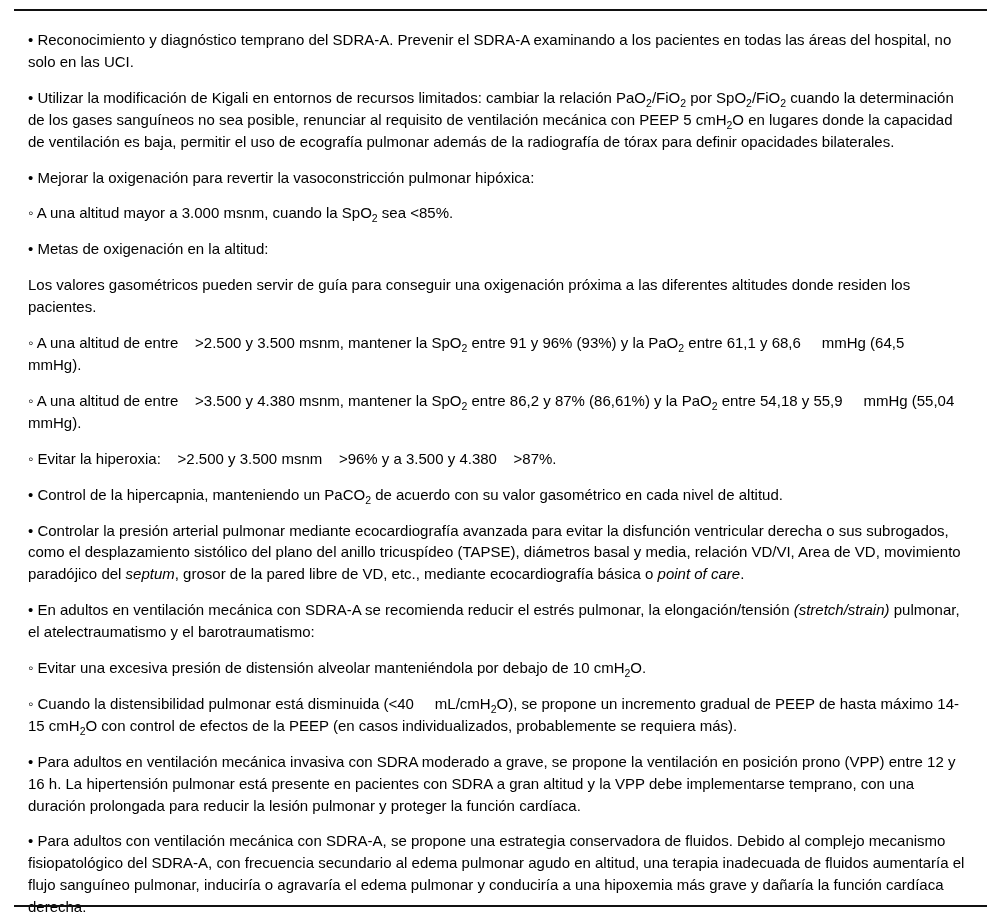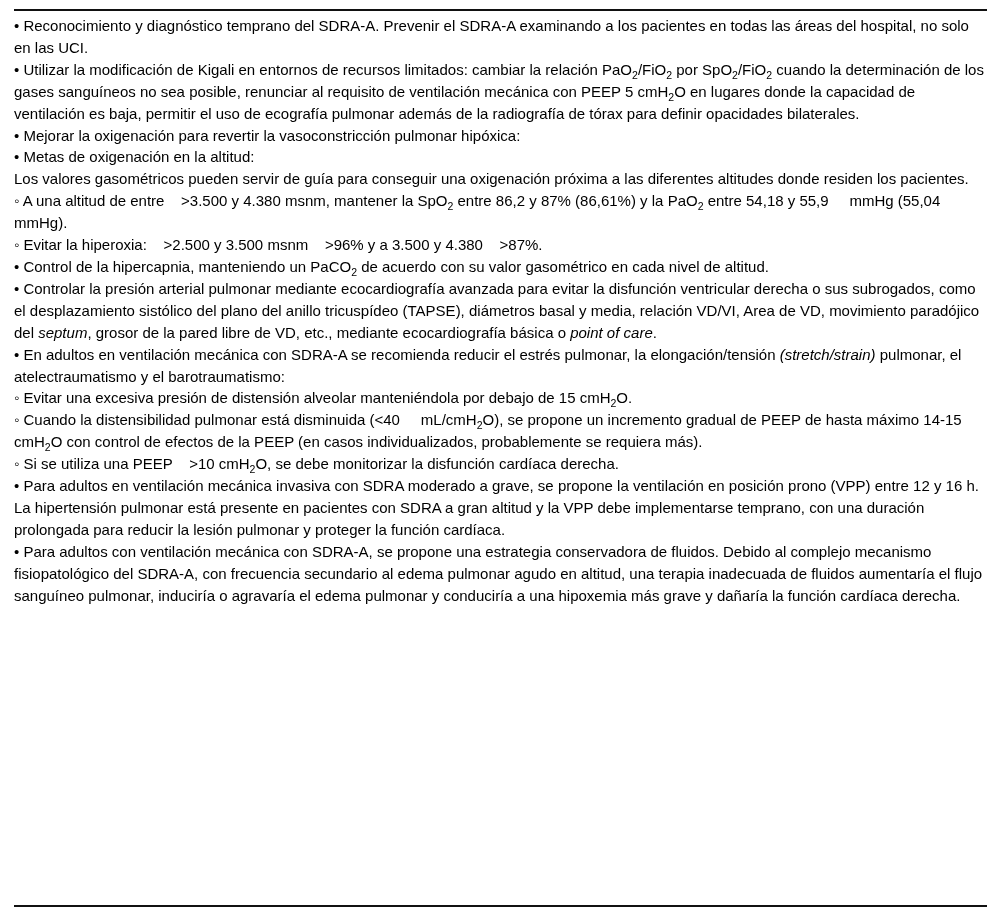--- a/index.html
+++ b/index.html
@@ -28,46 +28,47 @@
   }
   .rule.top { top: 9px; }
   .rule.bottom { bottom: 12px; }
   .content {
     position: absolute;
     top: 15px;
     left: 14px;
     right: 15px;
   }
   .para {
-    margin: 0;
+    margin: 14px;
     white-space: pre-wrap;
   }
   .para sub {
     font-size: 0.7em;
     line-height: 0;
   }
   .para i {
   }
 </style>
 </head>
 <body>
 
 <div class="sheet">
   <div class="rule top"></div>
   <div class="content">
       <div class="para"><span>• Reconocimiento y diagnóstico temprano del SDRA-A. Prevenir el SDRA-A examinando a los pacientes en todas las áreas del hospital, no solo en las UCI.</span></div>
       <div class="para"><span>• Utilizar la modificación de Kigali en entornos de recursos limitados: cambiar la relación PaO</span><sub>2</sub><span>/FiO</span><sub>2</sub><span> por SpO</span><sub>2</sub><span>/FiO</span><sub>2</sub><span> cuando la determinación de los gases sanguíneos no sea posible, renunciar al requisito de ventilación mecánica con PEEP 5 cmH</span><sub>2</sub><span>O en lugares donde la capacidad de ventilación es baja, permitir el uso de ecografía pulmonar además de la radiografía de tórax para definir opacidades bilaterales.</span></div>
       <div class="para"><span>• Mejorar la oxigenación para revertir la vasoconstricción pulmonar hipóxica:</span></div>
+      <div class="para"><span>◦ A una altitud mayor a 3.000 msnm, cuando la SpO</span><sub>2</sub><span> sea &lt;85%.</span></div>
       <div class="para"><span>• Metas de oxigenación en la altitud:</span></div>
       <div class="para"><span>Los valores gasométricos pueden servir de guía para conseguir una oxigenación próxima a las diferentes altitudes donde residen los pacientes.</span></div>
+      <div class="para"><span>◦ A una altitud de entre    &gt;2.500 y 3.500 msnm, mantener la SpO</span><sub>2</sub><span> entre 91 y 96% (93%) y la PaO</span><sub>2</sub><span> entre 61,1 y 68,6     mmHg (64,5     mmHg).</span></div>
       <div class="para"><span>◦ A una altitud de entre    &gt;3.500 y 4.380 msnm, mantener la SpO</span><sub>2</sub><span> entre 86,2 y 87% (86,61%) y la PaO</span><sub>2</sub><span> entre 54,18 y 55,9     mmHg (55,04     mmHg).</span></div>
       <div class="para"><span>◦ Evitar la hiperoxia:    &gt;2.500 y 3.500 msnm    &gt;96% y a 3.500 y 4.380    &gt;87%.</span></div>
       <div class="para"><span>• Control de la hipercapnia, manteniendo un PaCO</span><sub>2</sub><span> de acuerdo con su valor gasométrico en cada nivel de altitud.</span></div>
       <div class="para"><span>• Controlar la presión arterial pulmonar mediante ecocardiografía avanzada para evitar la disfunción ventricular derecha o sus subrogados, como el desplazamiento sistólico del plano del anillo tricuspídeo (TAPSE), diámetros basal y media, relación VD/VI, Area de VD, movimiento paradójico del </span><i>septum</i><span>, grosor de la pared libre de VD, etc., mediante ecocardiografía básica o </span><i>point of care</i><span>.</span></div>
       <div class="para"><span>• En adultos en ventilación mecánica con SDRA-A se recomienda reducir el estrés pulmonar, la elongación/tensión </span><i>(stretch/strain)</i><span> pulmonar, el atelectraumatismo y el barotraumatismo:</span></div>
-      <div class="para"><span>◦ Evitar una excesiva presión de distensión alveolar manteniéndola por debajo de 15 cmH</span><sub>2</sub><span>O.</span></div>
+      <div class="para"><span>◦ Evitar una excesiva presión de distensión alveolar manteniéndola por debajo de 10 cmH</span><sub>2</sub><span>O.</span></div>
       <div class="para"><span>◦ Cuando la distensibilidad pulmonar está disminuida (&lt;40     mL/cmH</span><sub>2</sub><span>O), se propone un incremento gradual de PEEP de hasta máximo 14-15 cmH</span><sub>2</sub><span>O con control de efectos de la PEEP (en casos individualizados, probablemente se requiera más).</span></div>
-      <div class="para"><span>◦ Si se utiliza una PEEP    &gt;10 cmH</span><sub>2</sub><span>O, se debe monitorizar la disfunción cardíaca derecha.</span></div>
       <div class="para"><span>• Para adultos en ventilación mecánica invasiva con SDRA moderado a grave, se propone la ventilación en posición prono (VPP) entre 12 y 16 h. La hipertensión pulmonar está presente en pacientes con SDRA a gran altitud y la VPP debe implementarse temprano, con una duración prolongada para reducir la lesión pulmonar y proteger la función cardíaca.</span></div>
       <div class="para"><span>• Para adultos con ventilación mecánica con SDRA-A, se propone una estrategia conservadora de fluidos. Debido al complejo mecanismo fisiopatológico del SDRA-A, con frecuencia secundario al edema pulmonar agudo en altitud, una terapia inadecuada de fluidos aumentaría el flujo sanguíneo pulmonar, induciría o agravaría el edema pulmonar y conduciría a una hipoxemia más grave y dañaría la función cardíaca derecha.</span></div>
     </div>
   <div class="rule bottom"></div>
 </div>
 
 </body></html>

